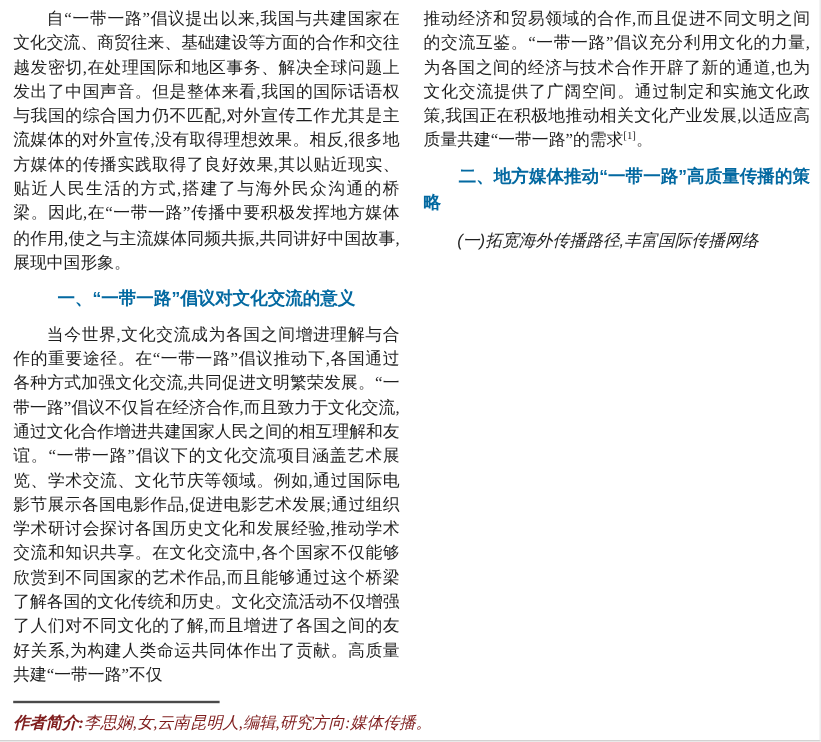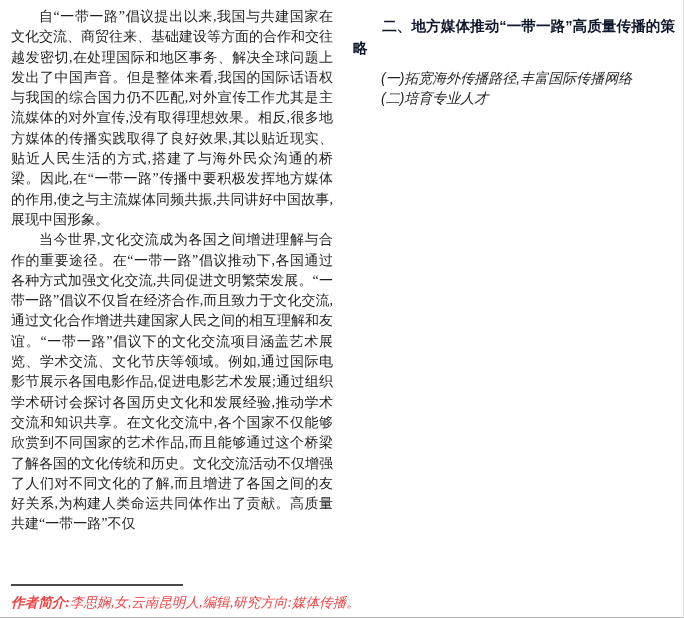--- a/index.html
+++ b/index.html
@@ -29,21 +29,21 @@
     text-justify: inter-ideograph;
     word-break: break-all;
   }
   .indent { text-indent: 2em; }
   .section-heading {
     font-family: "Liberation Sans", "DejaVu Sans", sans-serif;
     font-weight: bold;
     font-size: 14.6px;
     line-height: 21.5px;
     margin: 9px 0 9px 0;
-    color: #0f172a;
+    color: #0369a1;
   }
   .centered { text-align: center; }
   .wrapped {
     text-align: justify;
     text-indent: 2em;
     word-break: break-all;
   }
   .sub-heading {
     margin: 0;
     font-size: 14px;
@@ -68,43 +68,44 @@
     width: 172px;
     height: 2px;
     background: #4a4a4a;
     margin: 0 0 8px 0;
   }
   .footnote-line {
     margin: 0;
     font-size: 13.6px;
     line-height: 18px;
     font-style: italic;
-    color: #ef4444;
+    color: #7f1d1d;
   }
   .fn-label { font-weight: bold; }
 </style>
 </head>
 <body>
 
 <div class="page">
   <div class="columns">
 
     <section class="column">
       <p class="body-text indent">自“一带一路”倡议提出以来,我国与共建国家在文化交流、商贸往来、基础建设等方面的合作和交往越发密切,在处理国际和地区事务、解决全球问题上发出了中国声音。但是整体来看,我国的国际话语权与我国的综合国力仍不匹配,对外宣传工作尤其是主流媒体的对外宣传,没有取得理想效果。相反,很多地方媒体的传播实践取得了良好效果,其以贴近现实、贴近人民生活的方式,搭建了与海外民众沟通的桥梁。因此,在“一带一路”传播中要积极发挥地方媒体的作用,使之与主流媒体同频共振,共同讲好中国故事,展现中国形象。</p>
+      <h2 class="section-heading centered">一、“一带一路”倡议对文化交流的意义</h2>
       <p class="body-text indent">当今世界,文化交流成为各国之间增进理解与合作的重要途径。在“一带一路”倡议推动下,各国通过各种方式加强文化交流,共同促进文明繁荣发展。“一带一路”倡议不仅旨在经济合作,而且致力于文化交流,通过文化合作增进共建国家人民之间的相互理解和友谊。“一带一路”倡议下的文化交流项目涵盖艺术展览、学术交流、文化节庆等领域。例如,通过国际电影节展示各国电影作品,促进电影艺术发展;通过组织学术研讨会探讨各国历史文化和发展经验,推动学术交流和知识共享。在文化交流中,各个国家不仅能够欣赏到不同国家的艺术作品,而且能够通过这个桥梁了解各国的文化传统和历史。文化交流活动不仅增强了人们对不同文化的了解,而且增进了各国之间的友好关系,为构建人类命运共同体作出了贡献。高质量共建“一带一路”不仅</p>
     </section>
 
     <section class="column">
+      <p class="body-text"><span>推动经济和贸易领域的合作,而且促进不同文明之间的交流互鉴。“一带一路”倡议充分利用文化的力量,为各国之间的经济与技术合作开辟了新的通道,也为文化交流提供了广阔空间。通过制定和实施文化政策,我国正在积极地推动相关文化产业发展,以适应高质量共建“一带一路”的需求</span><sup class="ref">[1]</sup><span>。</span></p>
 
       <h2 class="section-heading wrapped">二、地方媒体推动“一带一路”高质量传播的策略</h2>
 
       <p class="sub-heading">(一)拓宽海外传播路径,丰富国际传播网络</p>
 
 
-      <p class="sub-heading">(二)培育专业人才</p>
 
     </section>
 
   </div>
 
   <footer class="footnote">
     <div class="footnote-rule"></div>
     <p class="footnote-line"><span class="fn-label">作者简介:</span><span class="fn-body">李思娴,女,云南昆明人,编辑,研究方向:媒体传播。</span></p>
   </footer>
 </div>

